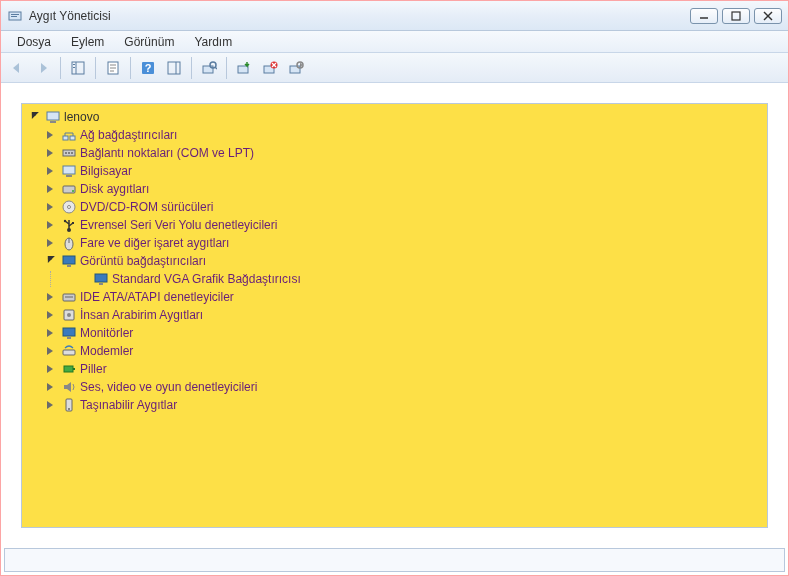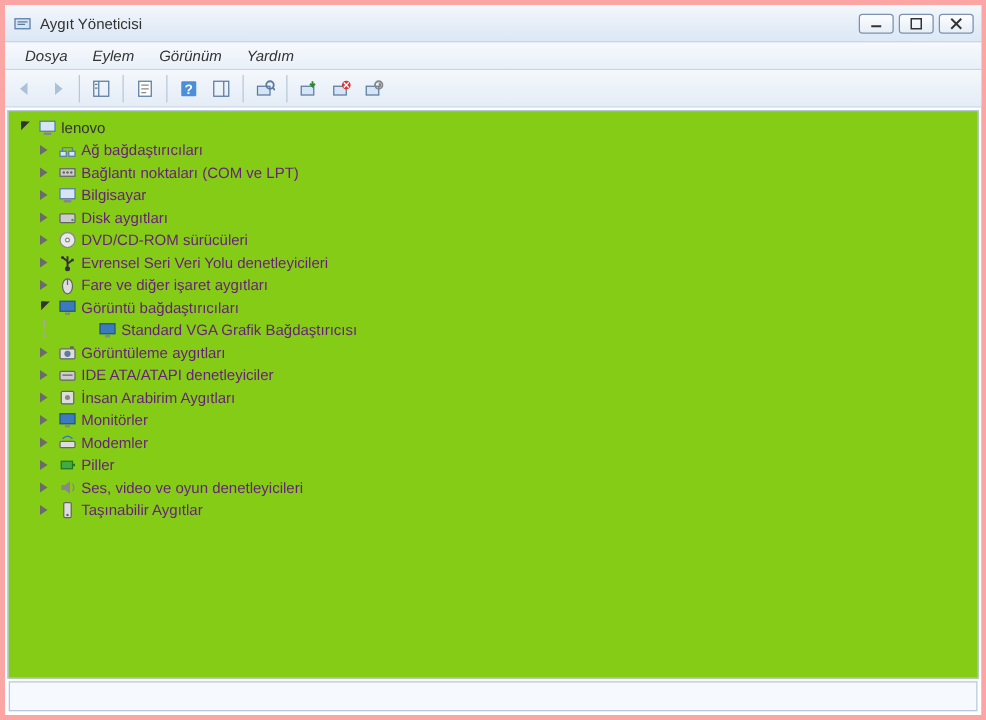--- a/index.html
+++ b/index.html
@@ -1,30 +1,30 @@
 <!DOCTYPE html>
 <html><head>
 <meta charset="utf-8">
 <style>
   * { box-sizing: border-box; margin: 0; padding: 0; }
   body { font-family: "Segoe UI", Tahoma, sans-serif; font-size: 12px; background: #fff; }
-  .window { width: 789px; height: 576px; border: 4px solid #fca5a5; background: #fff; display: flex; flex-direction: column; }
+  .window { width: 789px; height: 576px; border: 1px solid #fca5a5; background: #fff; display: flex; flex-direction: column; }
   .titlebar { height: 30px; background: linear-gradient(to bottom, #f4f8fc 0%, #e6eef8 50%, #dce8f5 100%); border-bottom: 1px solid #b8c8dc; display: flex; align-items: center; padding: 0 6px; }
   .titlebar-icon { width: 16px; height: 16px; margin-right: 6px; display: flex; align-items: center; justify-content: center; }
   .titlebar-text { flex: 1; color: #333; font-size: 12px; }
   .win-controls { display: flex; gap: 4px; }
   .win-btn { width: 28px; height: 16px; border: 1px solid #7a93ac; border-radius: 3px; background: linear-gradient(to bottom,#fdfdfe,#e6eef8); display: flex; align-items: center; justify-content: center; cursor: pointer; }
   .win-btn svg { width: 10px; height: 10px; }
-  .menubar { height: 22px; background: linear-gradient(to bottom,#f6f9fd,#e9f0f9); border-bottom: 1px solid #c8d6e8; display: flex; align-items: center; padding: 0 6px; font-style: italic; }
+  .menubar { height: 22px; background: linear-gradient(to bottom,#f6f9fd,#e9f0f9); border-bottom: 1px solid #c8d6e8; display: flex; align-items: center; padding: 0 6px; }
   .menu-item { padding: 2px 10px; color: #333; cursor: pointer; }
   .toolbar { height: 30px; background: linear-gradient(to bottom,#f4f8fc,#e4ecf6); border-bottom: 1px solid #c8d6e8; display: flex; align-items: center; padding: 0 4px; gap: 2px; }
   .tool-btn { width: 24px; height: 24px; display: flex; align-items: center; justify-content: center; cursor: pointer; border: 1px solid transparent; border-radius: 2px; }
   .tool-btn.disabled { opacity: 0.5; cursor: default; }
   .tool-sep { width: 1px; height: 22px; background: #b8c8dc; margin: 0 3px; }
-  .content { flex: 1; border: 1px solid #b8c8dc; margin: 2px; background: #84cc16; overflow: auto; padding: 4px 0; }
+  .content { flex: 1; border: 1px solid #b8c8dc; margin: 20px; background: #fde047; overflow: auto; padding: 4px 0; }
   .tree-node { display: flex; align-items: center; height: 18px; line-height: 18px; white-space: nowrap; }
   .toggle { width: 16px; height: 16px; display: flex; align-items: center; justify-content: center; cursor: pointer; }
   .toggle-icon { border-style: solid; width: 0; height: 0; }
   .toggle-closed { border-width: 4px 0 4px 6px; border-color: transparent transparent transparent #6b6b6b; }
   .spacer { display: inline-block; height: 16px; }
   .node-icon { width: 16px; height: 16px; margin: 0 3px; display: flex; align-items: center; justify-content: center; }
   .node-label { color: #681f7a; font-size: 12px; padding-right: 6px; cursor: default; }
   .node-label.root { color: #333; }
   .status-area { height: 24px; border: 1px solid #b8c8dc; margin: 0 3px 3px 3px; background: #f6f9fd; }
 </style>
@@ -280,34 +280,20 @@
         </span>
         <span class="node-label">Standard VGA Grafik Bağdaştırıcısı</span>
       </div>
       <div class="tree-node">
         <span class="spacer" style="width:20px"></span>
         <span class="toggle">
           <span class="toggle-icon toggle-closed"></span>
         </span>
         <span class="node-icon">
           <svg width="16" height="16" viewBox="0 0 16 16">
-            <rect x="2" y="5" width="12" height="8" fill="#ddd" stroke="#666" rx="1"></rect>
-            <circle cx="8" cy="9" r="2.5" fill="#5a7ca0"></circle>
-            <rect x="10" y="3" width="3" height="2" fill="#666"></rect>
-          </svg>
-        </span>
-        <span class="node-label">Görüntüleme aygıtları</span>
-      </div>
-      <div class="tree-node">
-        <span class="spacer" style="width:20px"></span>
-        <span class="toggle">
-          <span class="toggle-icon toggle-closed"></span>
-        </span>
-        <span class="node-icon">
-          <svg width="16" height="16" viewBox="0 0 16 16">
             <rect x="2" y="5" width="12" height="7" fill="#ccc" stroke="#666" rx="1"></rect>
             <line x1="4" y1="8" x2="12" y2="8" stroke="#666"></line>
           </svg>
         </span>
         <span class="node-label">IDE ATA/ATAPI denetleyiciler</span>
       </div>
       <div class="tree-node">
         <span class="spacer" style="width:20px"></span>
         <span class="toggle">
           <span class="toggle-icon toggle-closed"></span>

